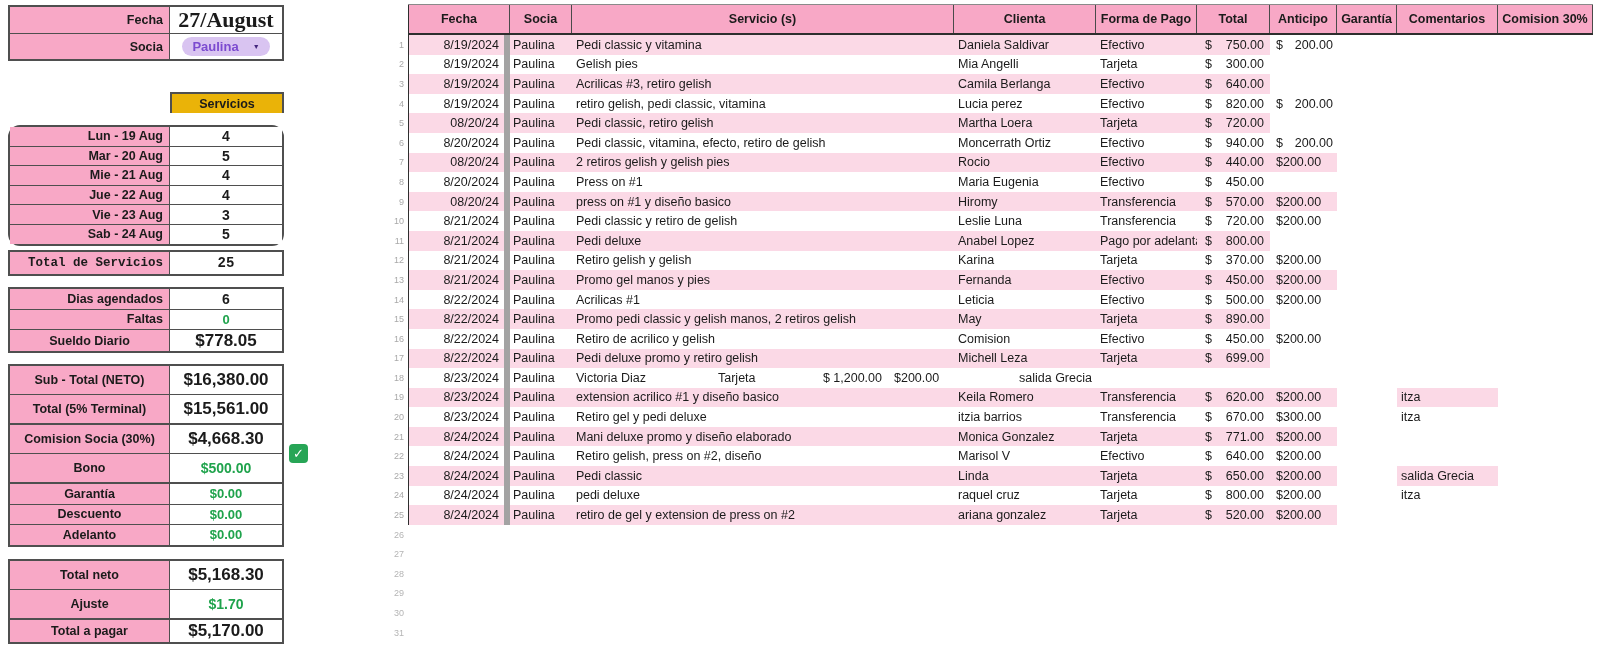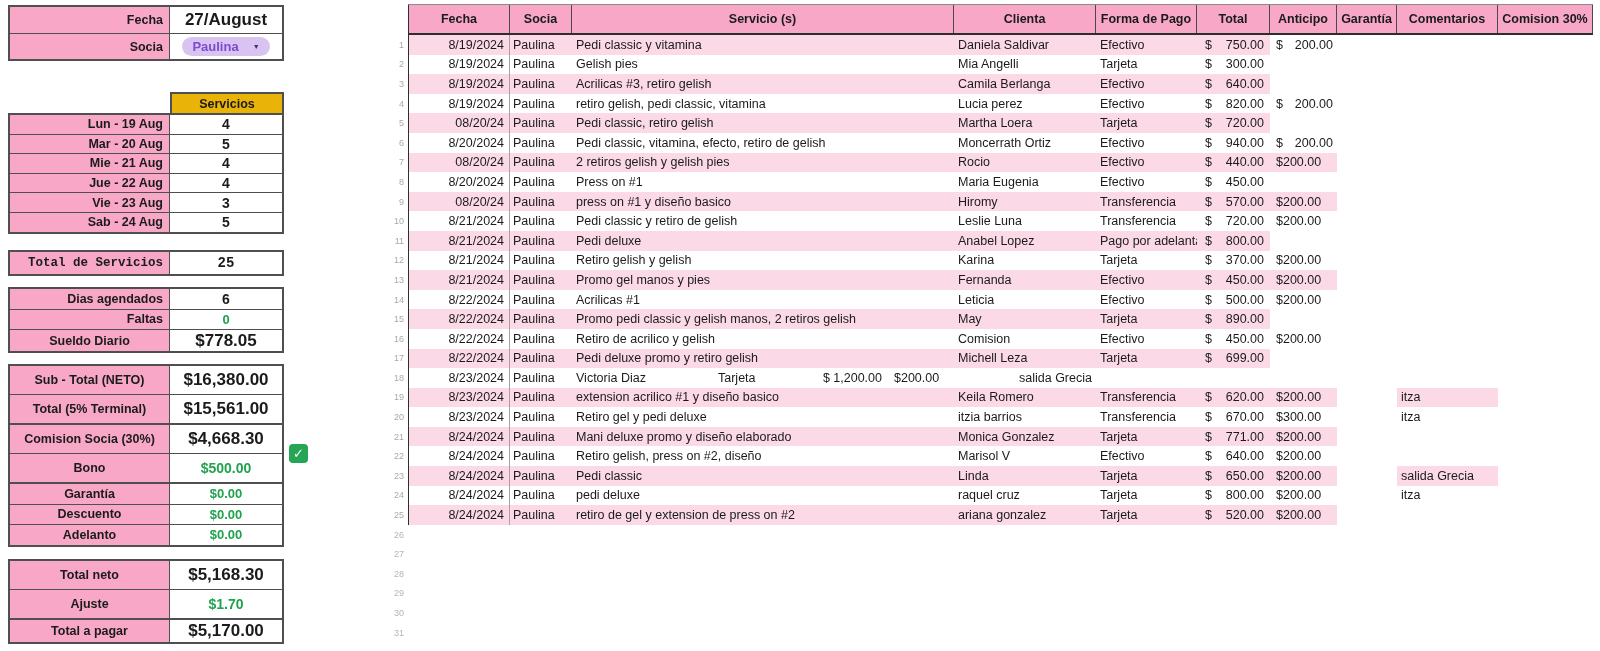--- a/index.html
+++ b/index.html
@@ -11,21 +11,21 @@
   .panel-section{position:absolute;left:8px;width:276px;border:2px solid #4f4f4f;
                  box-sizing:border-box;background:#fff;}
   .prow{display:grid;grid-template-columns:160px 1fr;}
   .prow + .prow{border-top:1px solid #4f4f4f;}
   .plabel{background:#f8a8c6;border-right:1px solid #4f4f4f;display:flex;align-items:center;
           font-weight:bold;font-size:12.5px;padding:0 6px;box-sizing:border-box;white-space:nowrap;overflow:hidden;}
   .lab-right{justify-content:flex-end;}
   .lab-center{justify-content:center;}
   .pvalue{display:flex;align-items:center;justify-content:center;font-weight:bold;
           background:#fff;font-size:14px;box-sizing:border-box;}
-  .v17{font-size:17px;} .v15{font-size:17px;} .v14{font-size:14px;} .v13{font-size:13px;}
+  .v17{font-size:22px;font-family:Liberation Serif, serif;} .v15{font-size:17px;} .v14{font-size:14px;} .v13{font-size:13px;}
   .green{color:#1fa34c;}
 
   .h26{height:26px;} .h25{height:25px;} .h22{height:22px;} .h21{height:21px;}
   .h20{height:28px;} .h19{height:19.5px;} .h182{height:18.6px;}
 
   .servicios-header{position:absolute;left:170px;top:92px;width:114px;height:21px;
       border:2px solid #4f4f4f;border-bottom:none;background:#eab308;display:flex;
       align-items:center;justify-content:center;font-weight:bold;font-size:12.5px;box-sizing:border-box;}
 
   .chip{display:inline-flex;align-items:center;gap:14px;background:#d9c4f1;color:#7c4bd0;
@@ -41,21 +41,21 @@
   .thead{display:flex;margin-left:18px;height:28px;border-top:1px solid #8a8a8a;border-bottom:2px solid #2e2e2e;}
   .th{background:#f8a8c6;font-weight:bold;font-size:12.5px;display:flex;align-items:center;
       justify-content:center;text-align:center;line-height:13px;border-right:1px solid #4a4a4a;
       box-sizing:border-box;overflow:hidden;}
   .thead .th:first-child{border-left:1px solid #2e2e2e;}
 
   .trow{display:flex;height:19.6px;font-size:12.5px;}
   .gut{width:18px;box-sizing:border-box;display:flex;align-items:center;justify-content:flex-end;
        padding-right:4px;font-size:9px;color:#a9a9a9;}
   .td{display:flex;align-items:center;box-sizing:border-box;overflow:hidden;white-space:nowrap;background:#fff;}
-  .c-fecha{justify-content:flex-end;padding-right:5px;border-left:1px solid #2e2e2e;border-right:1px solid #a3a3a3;}
+  .c-fecha{justify-content:flex-end;padding-right:5px;border-left:1px solid #2e2e2e;border-right:6px solid #a3a3a3;}
   .c-socia{padding-left:3px;}
   .c-servicio{padding-left:4px;}
   .c-clienta{padding-left:4px;}
   .c-pago{padding-left:4px;}
   .c-total{justify-content:space-between;padding:0 6px 0 8px;}
   .c-anticipo{padding:0 4px 0 6px;}
   .c-anticipo.acct{justify-content:space-between;}
   .c-coment{padding-left:4px;}
   .w-fecha{width:102px;} .w-socia{width:62px;} .w-servicio{width:382px;} .w-clienta{width:142px;}
   .w-pago{width:101px;} .w-total{width:73px;} .w-anticipo{width:67px;} .w-garantia{width:60px;}
@@ -82,21 +82,21 @@
         <span class="chip">
           <span>Paulina</span>
           <span class="arr">▼</span>
         </span>
       </div>
     </div>
   </div>
 
   <div class="servicios-header">Servicios</div>
 
-  <div class="panel-section" style="top:113px;">
+  <div class="panel-section" style="top:125px;border-radius:12px;">
     <div class="prow h182">
       <div class="plabel lab-right">Lun - 19 Aug</div>
       <div class="pvalue v14">4</div>
     </div>
     <div class="prow h182">
       <div class="plabel lab-right">Mar - 20 Aug</div>
       <div class="pvalue v14">5</div>
     </div>
     <div class="prow h182">
       <div class="plabel lab-right">Mie - 21 Aug</div>

